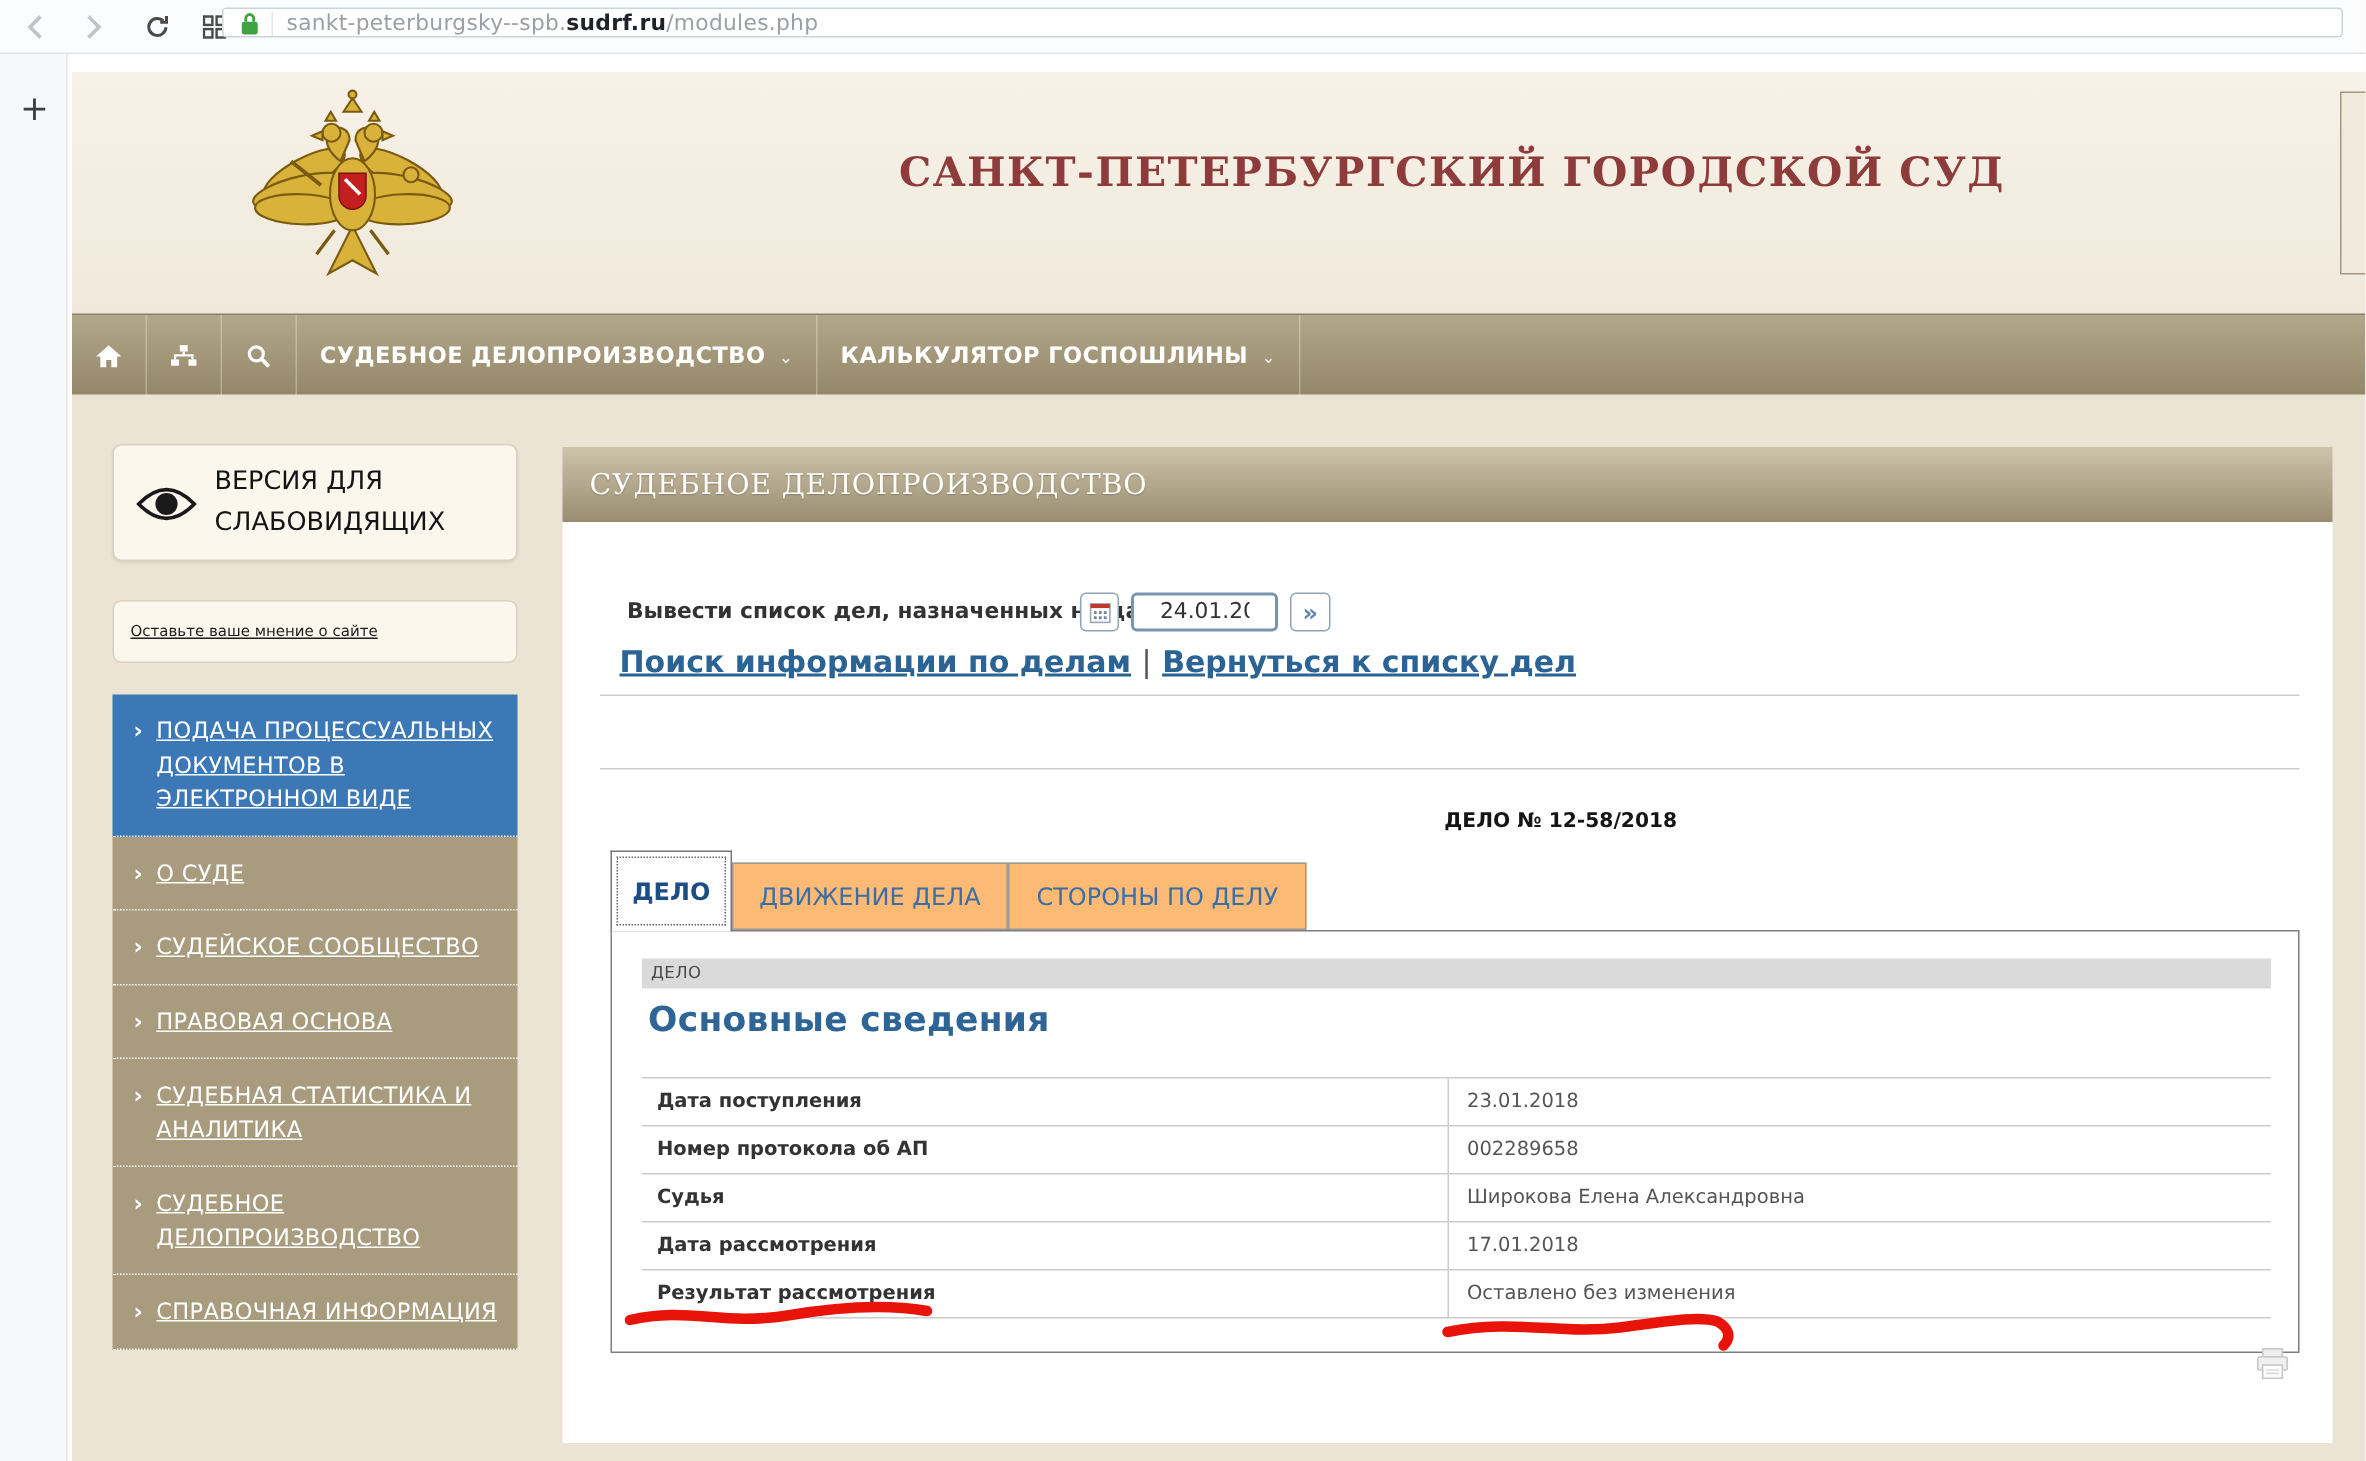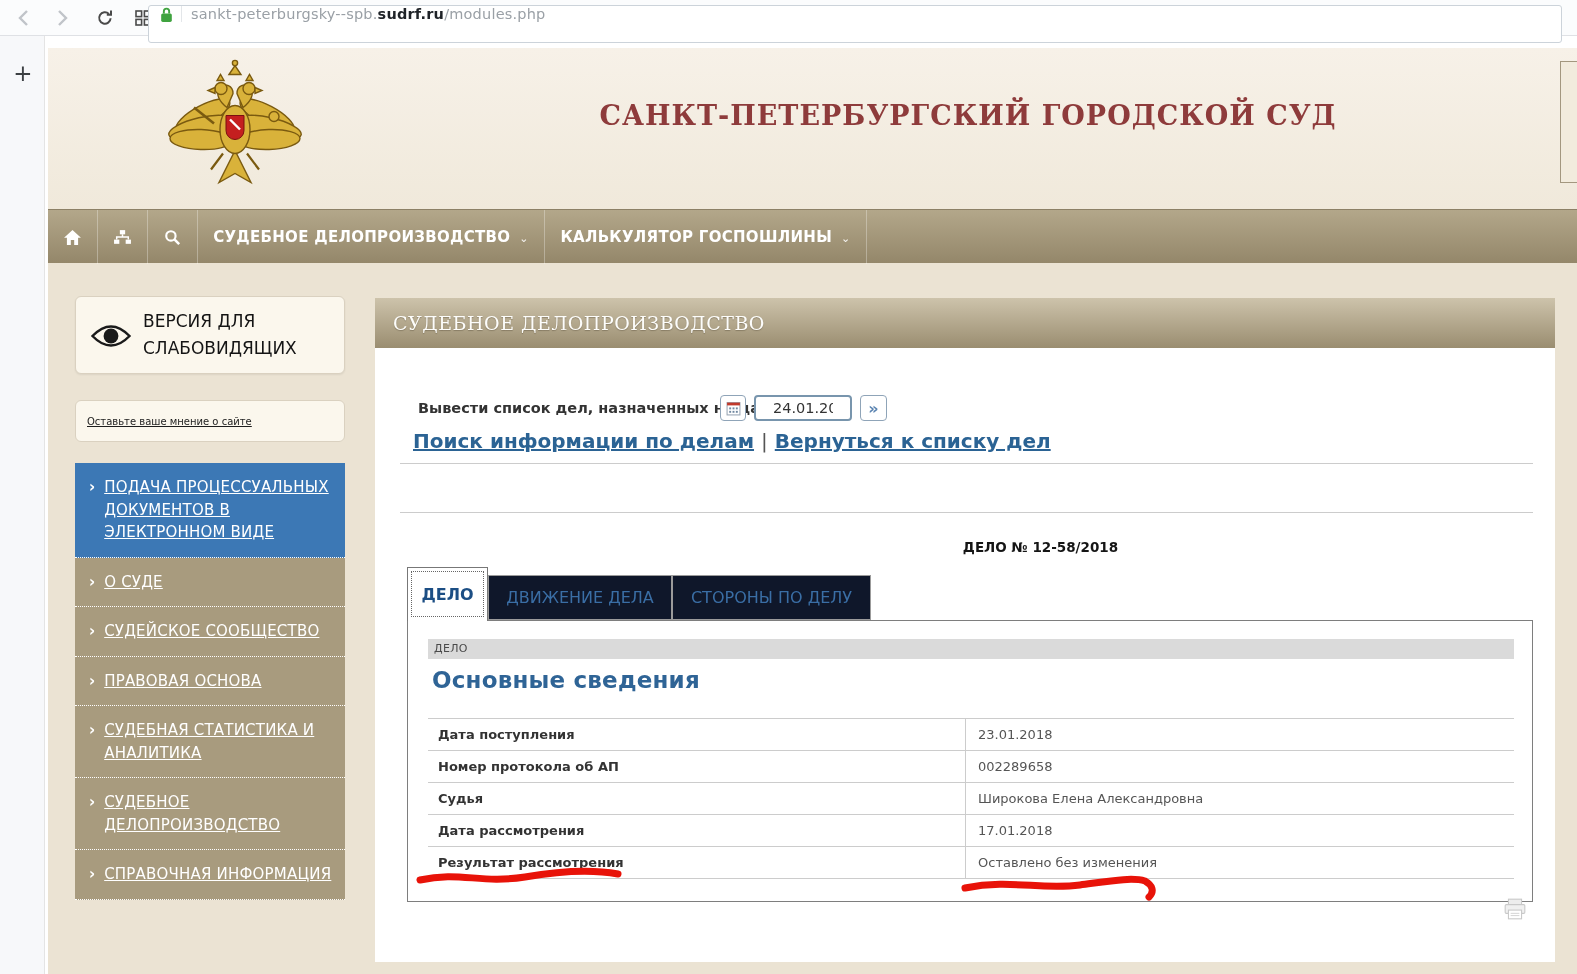--- a/index.html
+++ b/index.html
@@ -5,22 +5,22 @@
   *{box-sizing:border-box;margin:0;padding:0}
   html,body{background:#fff}
   .screen{position:relative;width:1577px;height:974px;background:#fff;overflow:hidden;
           font-family:"DejaVu Sans","Liberation Sans",sans-serif;color:#333}
 
   
   .chrome{position:absolute;left:0;top:0;width:1577px;height:36px;background:#fbfcfd;
           border-bottom:1px solid #dfe1e5}
   .chrome .navbtn{position:absolute;top:6px;width:26px;height:24px;display:flex;align-items:center;justify-content:center;cursor:pointer}
   .btn-back{left:10px}.btn-fwd{left:50px}.btn-reload{left:92px}.btn-grid{left:130px}
-  .urlbar{position:absolute;left:148px;top:5px;width:1414px;height:38px;background:#fff;
-          border:1px solid #ccd3da;border-radius:3px;display:flex;align-items:flex-start}
+  .urlbar{position:absolute;left:148px;top:5px;width:1414px;height:20px;background:#fff;
+          border:1px solid #ccd3da;border-radius:3px;display:flex;align-items:flex-end}
   .urlbar .lock{margin:0 8px 0 11px;display:flex}
   .urlbar .sep{width:1px;height:16px;background:#e3e6e9;margin-right:9px}
   .url-text{font-size:14.5px;color:#9aa0a6;letter-spacing:.2px}
   .url-domain{color:#1f2328;font-weight:bold}
 
   
   .side-strip{position:absolute;left:0;top:36px;width:45px;height:938px;background:#f7f8fa;border-right:1px solid #e4e4e4}
   .plus-btn{position:absolute;left:10px;top:24px;width:26px;height:26px;font-size:23px;color:#3c4043;
             display:flex;align-items:center;justify-content:center;cursor:pointer}
 
@@ -87,21 +87,21 @@
   .links-row .lsep{color:#555;margin:0 7px;font-weight:normal}
   .hr{left:25px;width:1133px;height:1px;background:#ccc}
   .hr1{top:115px}.hr2{top:164px}
   .case-type{left:0;top:127px;width:1180px;text-align:center;font-size:17px;color:#3b76b0}
   .case-number{left:0;top:191px;width:1331px;text-align:center;font-size:13.5px;font-weight:bold;color:#151515}
 
   .tab-active{left:32px;top:219px;width:81px;height:54px;background:#fff;border:1px solid #777;
               border-bottom:none;outline:1px dotted #666;outline-offset:-5px;z-index:3;
               display:flex;align-items:center;justify-content:center;font-size:16px;font-weight:bold;
               color:#1c4e84;cursor:pointer}
-  .tab{top:227px;height:45px;background:#0f172a;border:1px solid #9b9b9b;display:flex;align-items:center;
+  .tab{top:227px;height:45px;background:#fdba74;border:1px solid #9b9b9b;display:flex;align-items:center;
        justify-content:center;font-size:16px;color:#3a6ea5;cursor:pointer}
   .tab2{left:113px;width:184px}.tab3{left:297px;width:199px}
 
   .case-box{left:32px;top:272px;width:1126px;height:282px;border:1px solid #7e7e7e;background:#fff;z-index:1}
   .strip{position:absolute;left:20px;top:18px;width:1086px;height:20px;background:#dadada;
          font-size:11px;color:#4a4a4a;line-height:20px;padding-left:6px;letter-spacing:.3px}
   .panel-heading{position:absolute;left:24px;top:46px;font-size:23px;font-weight:bold;color:#2f6496;letter-spacing:.2px}
   .info-table{position:absolute;left:20px;top:97px;width:1086px;border-top:1px solid #ccc}
   .row{display:flex;height:32px;border-bottom:1px solid #ccc;align-items:stretch}
   .row .lblcell{width:538px;border-right:1px solid #ccc;padding-left:10px;font-weight:bold;font-size:13px;

